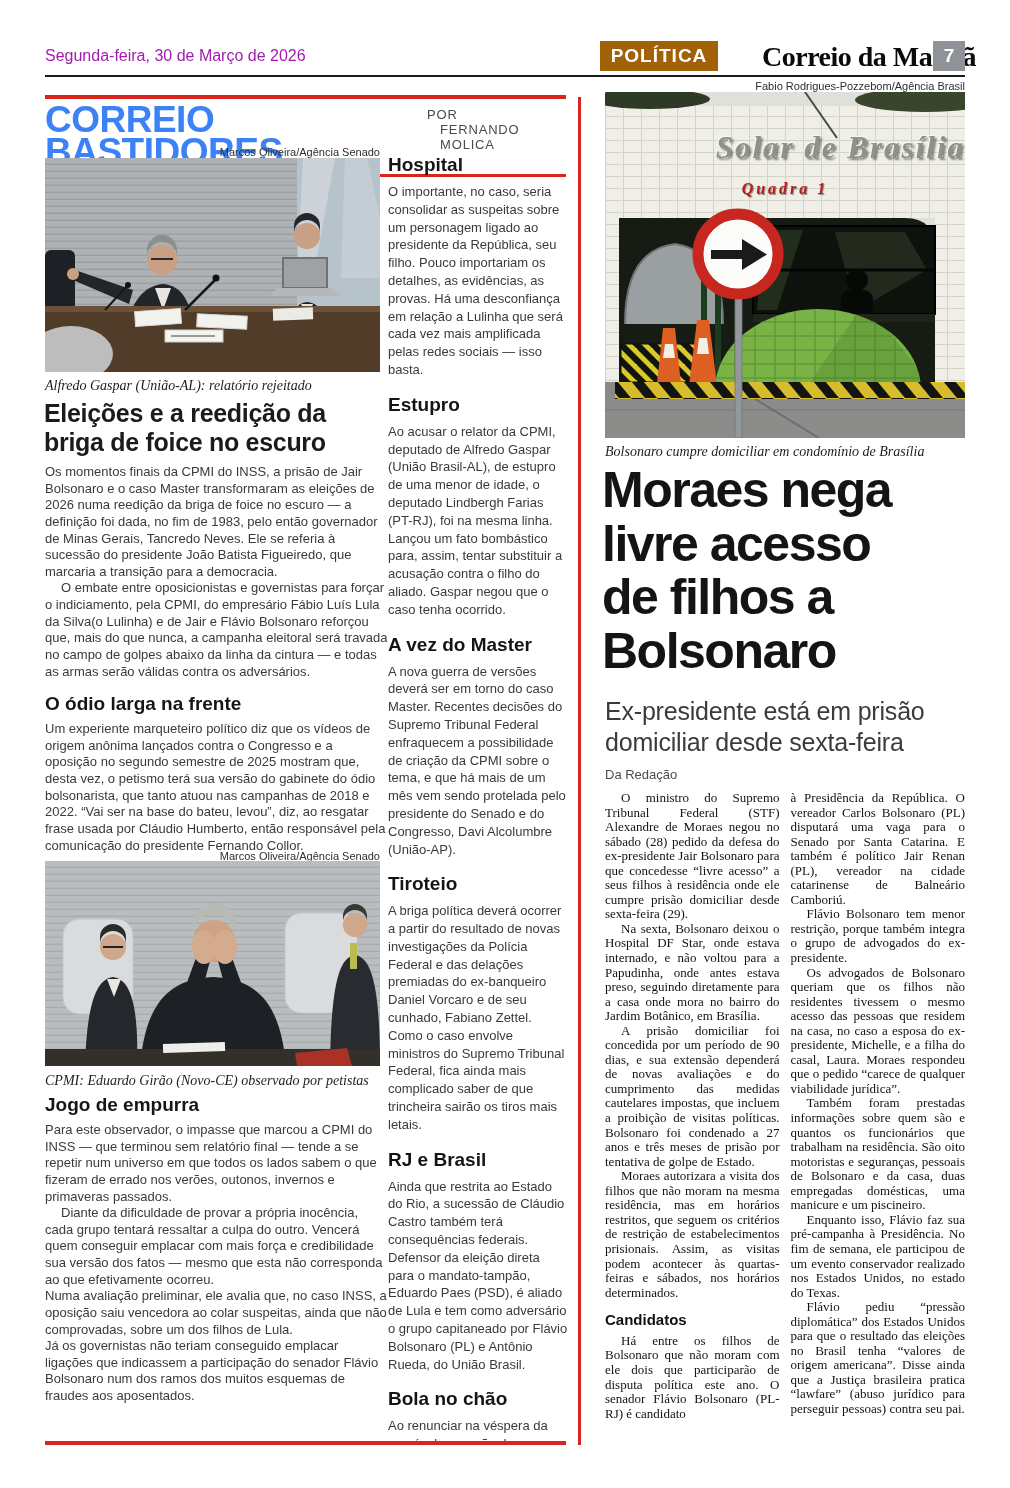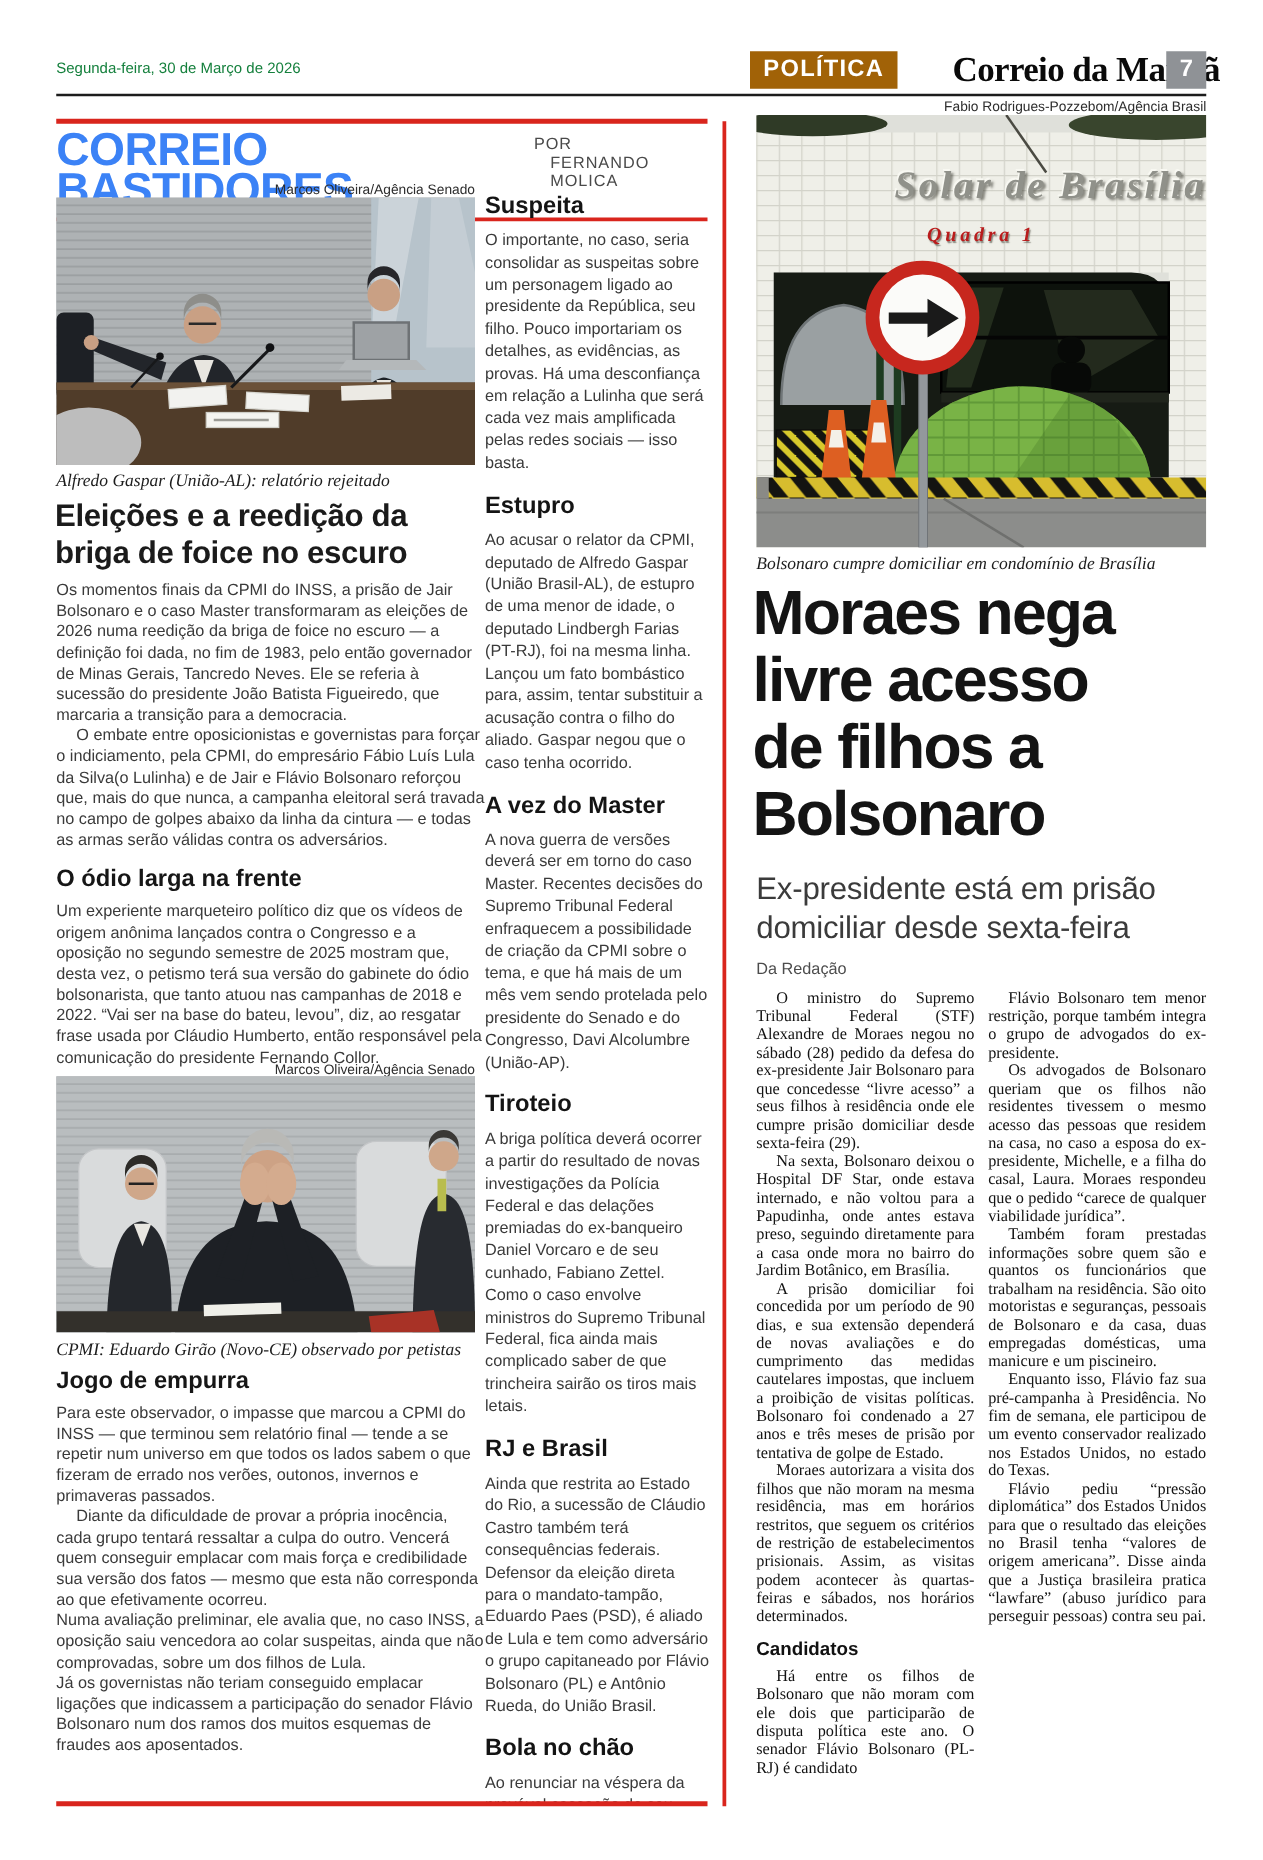--- a/index.html
+++ b/index.html
@@ -1,20 +1,20 @@
 <!DOCTYPE html>
 <html lang="pt"><head>
 <meta charset="utf-8">
 <style>
   * { box-sizing: border-box; margin: 0; padding: 0; }
   body { background:#ffffff; font-family:"Liberation Sans", sans-serif; }
   .page { position:relative; width:1010px; height:1488px; background:#fff; overflow:hidden; margin:0 auto; }
 
   
-  .top-date { position:absolute; left:45px; top:47px; font-size:12px; color:#15803d; }
+  .top-date { position:absolute; left:45px; top:47px; font-size:16px; color:#a21caf; }
   .politics-box { position:absolute; left:600px; top:41px; width:118px; height:30px; background:#a16207;
     color:#fff; font-weight:700; font-size:19px; letter-spacing:1px; display:flex; align-items:center; justify-content:center; }
   .masthead { position:absolute; left:762px; top:41px; font-family:"Liberation Serif", serif;
     font-weight:700; font-size:28px; color:#0a0a0a; letter-spacing:-0.5px; }
   .pagenum-box { position:absolute; left:933px; top:41px; width:32px; height:30px; background:#8f9296;
     color:#fff; font-weight:700; font-size:19px; display:flex; align-items:center; justify-content:center; }
   .header-rule { position:absolute; left:45px; top:75px; width:920px; height:2px; background:#1c1c1c; }
   .credit { font-size:11px; color:#2d2d2d; }
   .credit-main { position:absolute; left:605px; top:80px; width:360px; text-align:right; }
   .credit-1 { position:absolute; left:45px; top:146px; width:335px; text-align:right; }
@@ -195,21 +195,21 @@
   <div class="left-flow2 bodytext">
     <div class="sec-head">Jogo de empurra</div>
     <p>Para este observador, o impasse que marcou a CPMI do INSS — que terminou sem relatório final — tende a se repetir num universo em que todos os lados sabem o que fizeram de errado nos verões, outonos, invernos e primaveras passados.</p>
     <p class="ind">Diante da dificuldade de provar a própria inocência, cada grupo tentará ressaltar a culpa do outro. Vencerá quem conseguir emplacar com mais força e credibilidade sua versão dos fatos — mesmo que esta não corresponda ao que efetivamente ocorreu.</p>
     <p>Numa avaliação preliminar, ele avalia que, no caso INSS, a oposição saiu vencedora ao colar suspeitas, ainda que não comprovadas, sobre um dos filhos de Lula.</p>
     <p>Já os governistas não teriam conseguido emplacar ligações que indicassem a participação do senador Flávio Bolsonaro num dos ramos dos muitos esquemas de fraudes aos aposentados.</p>
   </div>
 
   <div class="mid-col">
     <div class="sec">
-      <h3>Suspeita</h3>
+      <h3>Hospital</h3>
       <p>O importante, no caso, seria consolidar as suspeitas sobre um personagem ligado ao presidente da República, seu filho. Pouco importariam os detalhes, as evidências, as provas. Há uma desconfiança em relação a Lulinha que será cada vez mais amplificada pelas redes sociais — isso basta.</p>
     </div>
     <div class="sec">
       <h3>Estupro</h3>
       <p>Ao acusar o relator da CPMI, deputado de Alfredo Gaspar (União Brasil-AL), de estupro de uma menor de idade, o deputado Lindbergh Farias (PT-RJ), foi na mesma linha. Lançou um fato bombástico para, assim, tentar substituir a acusação contra o filho do aliado. Gaspar negou que o caso tenha ocorrido.</p>
     </div>
     <div class="sec">
       <h3>A vez do Master</h3>
       <p>A nova guerra de versões deverá ser em torno do caso Master. Recentes decisões do Supremo Tribunal Federal enfraquecem a possibilidade de criação da CPMI sobre o tema, e que há mais de um mês vem sendo protelada pelo presidente do Senado e do Congresso, Davi Alcolumbre (União-AP).</p>
     </div>
@@ -327,20 +327,21 @@
   <div class="article-cols">
     <div class="acol">
       <p>O ministro do Supremo Tribunal Federal (STF) Alexandre de Moraes negou no sábado (28) pedido da defesa do ex-presidente Jair Bolsonaro para que concedesse “livre acesso” a seus filhos à residência onde ele cumpre prisão domiciliar desde sexta-feira (29).</p>
       <p>Na sexta, Bolsonaro deixou o Hospital DF Star, onde estava internado, e não voltou para a Papudinha, onde antes estava preso, seguindo diretamente para a casa onde mora no bairro do Jardim Botânico, em Brasília.</p>
       <p>A prisão domiciliar foi concedida por um período de 90 dias, e sua extensão dependerá de novas avaliações e do cumprimento das medidas cautelares impostas, que incluem a proibição de visitas políticas. Bolsonaro foi condenado a 27 anos e três meses de prisão por tentativa de golpe de Estado.</p>
       <p>Moraes autorizara a visita dos filhos que não moram na mesma residência, mas em horários restritos, que seguem os critérios de restrição de estabelecimentos prisionais. Assim, as visitas podem acontecer às quartas-feiras e sábados, nos horários determinados.</p>
       <div class="subhead">Candidatos</div>
       <p>Há entre os filhos de Bolsonaro que não moram com ele dois que participarão de disputa política este ano. O senador Flávio Bolsonaro (PL-RJ) é candidato</p>
     </div>
     <div class="acol">
+      <p class="noind">à Presidência da República. O vereador Carlos Bolsonaro (PL) disputará uma vaga para o Senado por Santa Catarina. E também é político Jair Renan (PL), vereador na cidade catarinense de Balneário Camboriú.</p>
       <p>Flávio Bolsonaro tem menor restrição, porque também integra o grupo de advogados do ex-presidente.</p>
       <p>Os advogados de Bolsonaro queriam que os filhos não residentes tivessem o mesmo acesso das pessoas que residem na casa, no caso a esposa do ex-presidente, Michelle, e a filha do casal, Laura. Moraes respondeu que o pedido “carece de qualquer viabilidade jurídica”.</p>
       <p>Também foram prestadas informações sobre quem são e quantos os funcionários que trabalham na residência. São oito motoristas e seguranças, pessoais de Bolsonaro e da casa, duas empregadas domésticas, uma manicure e um piscineiro.</p>
       <p>Enquanto isso, Flávio faz sua pré-campanha à Presidência. No fim de semana, ele participou de um evento conservador realizado nos Estados Unidos, no estado do Texas.</p>
       <p>Flávio pediu “pressão diplomática” dos Estados Unidos para que o resultado das eleições no Brasil tenha “valores de origem americana”. Disse ainda que a Justiça brasileira pratica “lawfare” (abuso jurídico para perseguir pessoas) contra seu pai.</p>
     </div>
   </div>
 
 </div>
 

